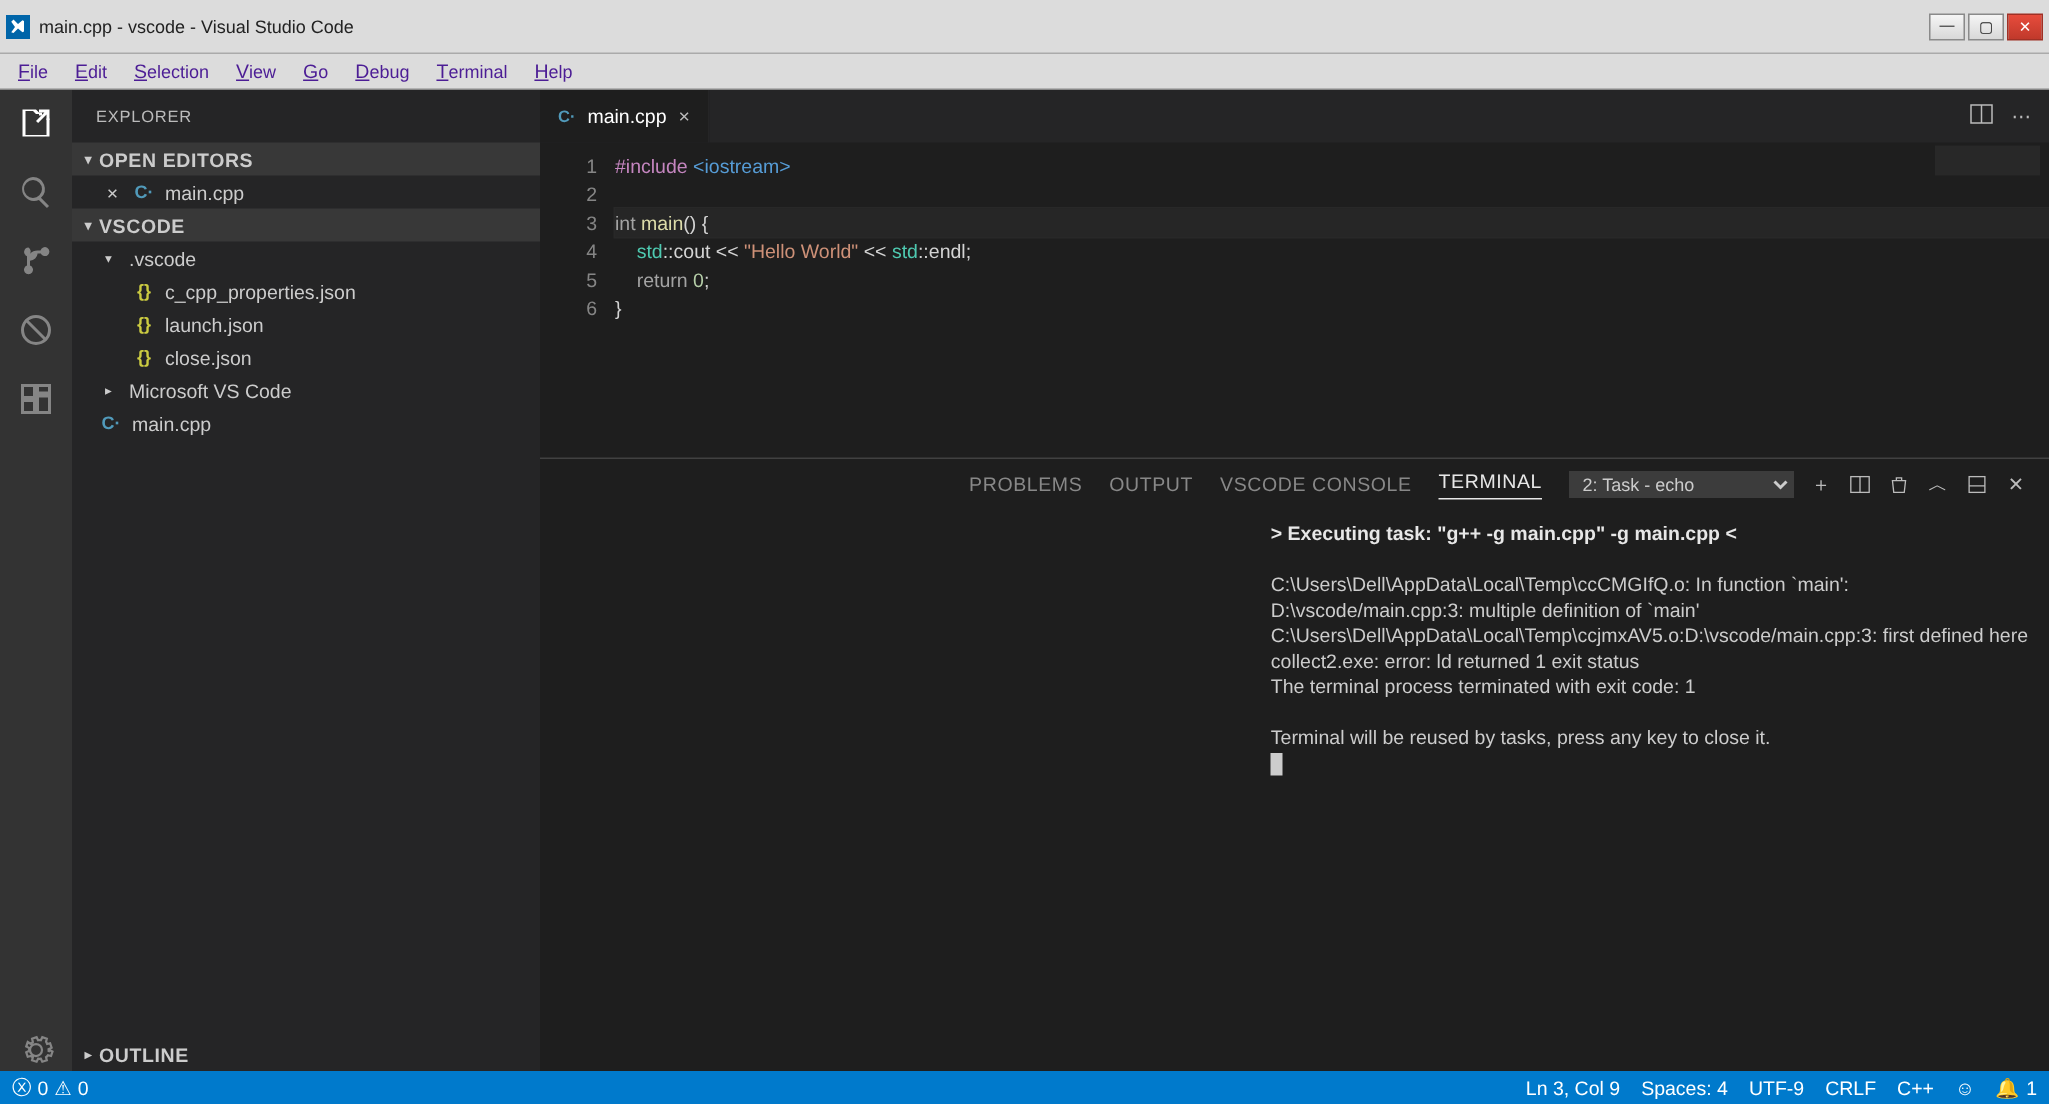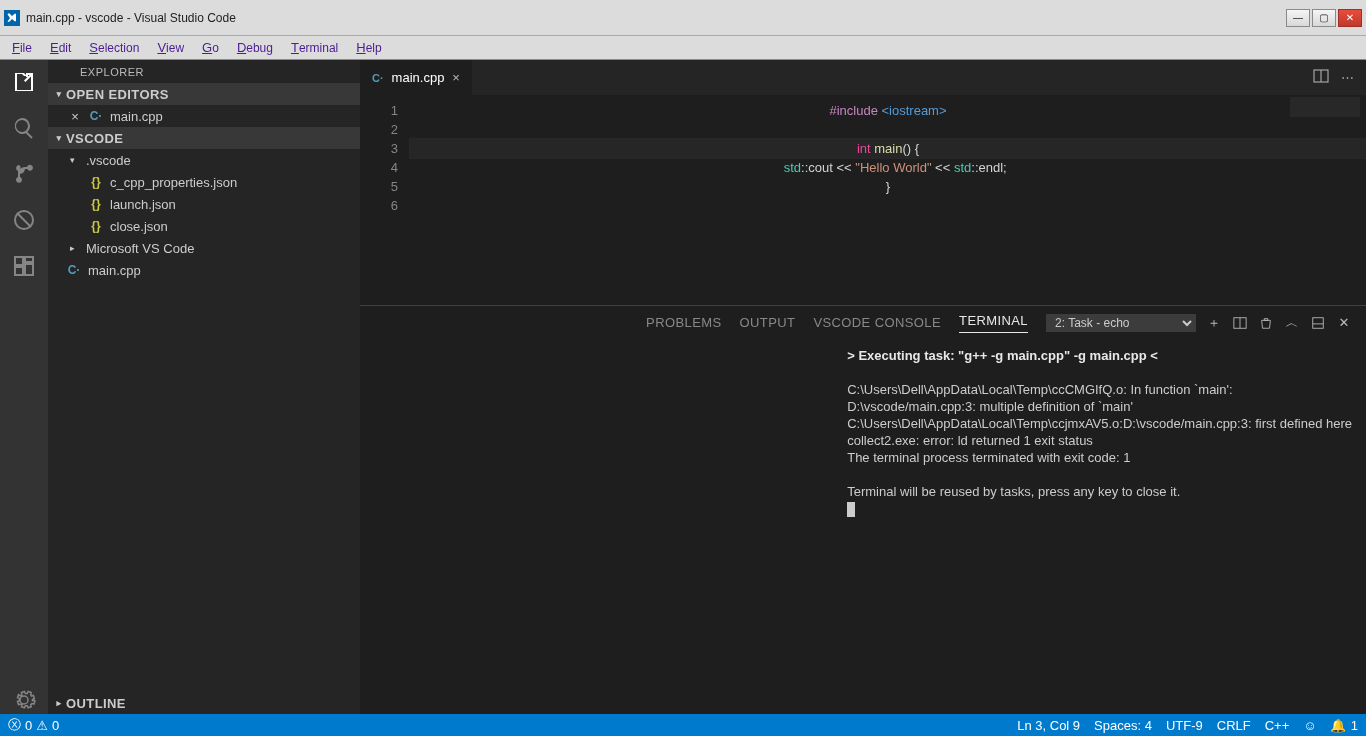--- a/index.html
+++ b/index.html
@@ -14,47 +14,47 @@
 .menu-bar { height:24px; background:#dcdcdc; display:flex; align-items:center; padding:0 4px; gap:2px; color:#4c1d95; border-bottom:1px solid #888; }
 .menu-item { padding:2px 8px; font-size:12px; cursor:default; }
 .menu-item .ul { text-decoration:underline; }
 .main-area { flex:1; display:flex; min-height:0; }
 .activity-bar { width:48px; background:#333333; display:flex; flex-direction:column; align-items:center; padding-top:8px; gap:18px; }
 .activity-bar .act-icon { width:28px; height:28px; display:flex; align-items:center; justify-content:center; color:#858585; }
 .activity-bar .act-icon.active { color:#fff; }
 .activity-bar .act-icon svg { width:24px; height:24px; }
 .activity-bar .spacer { flex:1; }
 .sidebar { width:312px; background:#252526; display:flex; flex-direction:column; color:#bbb; }
-.sb-header { height:23px; display:flex; align-items:center; padding:0 32px; font-size:11px; letter-spacing:0.5px; color:#bbb; }
+.sb-header { height:35px; display:flex; align-items:center; padding:0 16px; font-size:11px; letter-spacing:0.5px; color:#bbb; }
 .sb-section-hdr { height:22px; display:flex; align-items:center; padding:0 4px; background:#383838; font-size:11px; font-weight:700; color:#ccc; letter-spacing:0.4px; }
 .sb-section-hdr.dark { background:#252526; }
 .sb-section-hdr .arrow { width:14px; text-align:center; font-size:9px; }
 .sb-item { height:22px; display:flex; align-items:center; padding-left:20px; gap:6px; font-size:13px; color:#ccc; }
 .sb-item.nested1 { padding-left:22px; }
 .sb-item.nested2 { padding-left:40px; }
 .sb-item .arrow { width:10px; font-size:9px; color:#ccc; }
 .sb-item .ficon { width:16px; text-align:center; font-size:12px; }
 .sb-item .close-x { color:#ccc; width:14px; text-align:center; }
 .cpp-icon { color:#519aba; font-weight:bold; font-size:11px; }
 .json-icon { color:#cbcb41; font-weight:bold; }
 .editor-col { flex:1; display:flex; flex-direction:column; min-width:0; background:#1e1e1e; }
 .tabs-row { height:35px; background:#252526; display:flex; align-items:stretch; }
 .tab { display:flex; align-items:center; gap:8px; padding:0 12px; background:#1e1e1e; color:#fff; border-right:1px solid #252526; font-size:13px; }
 .tab .ficon { color:#519aba; font-size:11px; font-weight:bold; }
 .tab .close-x { color:#bbb; font-size:13px; }
 .tabs-row .tab-actions { margin-left:auto; display:flex; align-items:center; gap:12px; padding:0 12px; color:#bbb; }
 .editor-body { flex:0 0 210px; display:flex; font-family:Consolas,monospace; font-size:14px; position:relative; }
 .gutter { width:50px; text-align:right; color:#858585; padding:6px 12px 0 0; line-height:19px; user-select:none; }
 .gutter div { height:19px; }
-.code { flex:1; padding:6px 0 0 0; line-height:19px; color:#d4d4d4; position:relative;text-align:center; }
+.code { flex:1; padding:6px 0 0 0; line-height:19px; color:#d4d4d4; position:relative; }
 .code-line { height:19px; white-space:pre; }
 .code-line.current { background:rgba(255,255,255,0.04); outline:1px solid #282828; }
 .tok-pp { color:#c586c0; }
 .tok-inc { color:#569cd6; }
-.tok-kw { color:#ec4899; }
+.tok-kw { color:#a3a3a3; }
 .tok-fn { color:#dcdcaa; }
 .tok-punc { color:#d4d4d4; }
 .tok-ns { color:#4ec9b0; }
 .tok-str { color:#ce9178; }
 .tok-num { color:#b5cea8; }
 .tok-op { color:#d4d4d4; }
 .minimap-overlay { position:absolute; top:2px; right:6px; width:70px; height:20px; background:rgba(100,100,100,0.25); opacity:0.6; }
 .panel { flex:1; display:flex; flex-direction:column; border-top:1px solid #414141; background:#1e1e1e; min-height:0;align-items:flex-end; }
 .panel-head { height:33px; display:flex; align-items:center; padding:0 14px; gap:18px; font-size:11px; color:#888; }
 .panel-tab { letter-spacing:0.4px; cursor:default; }
@@ -209,20 +209,21 @@
           <div>4</div>
           <div>5</div>
           <div>6</div>
         </div>
       <div class="code" id="code">
         <div class="minimap-overlay"></div>
       <div class="code-line"><span class="tok-pp">#include </span><span class="tok-inc">&lt;iostream&gt;</span></div>
           <div class="code-line"></div>
           <div class="code-line current"><span class="tok-kw">int </span><span class="tok-fn">main</span><span class="tok-punc">(</span><span class="tok-punc">)</span><span class="tok-punc"> {</span></div>
           <div class="code-line"><span class="tok-ns">    std</span><span class="tok-op">::</span><span class="tok-punc">cout </span><span class="tok-op">&lt;&lt; </span><span class="tok-str">"Hello World"</span><span class="tok-op"> &lt;&lt; </span><span class="tok-ns">std</span><span class="tok-op">::</span><span class="tok-punc">endl;</span></div>
+          <div class="code-line"><span class="">    </span><span class="tok-kw">return </span><span class="tok-num">0</span><span class="tok-punc">;</span></div>
           <div class="code-line"><span class="tok-punc">}</span></div>
         </div>
     </div>
 
     <div class="panel">
       <div class="panel-head">
         <span class="panel-tab">PROBLEMS</span>
         <span class="panel-tab">OUTPUT</span>
         <span class="panel-tab">VSCODE CONSOLE</span>
         <span class="panel-tab active">TERMINAL</span>

